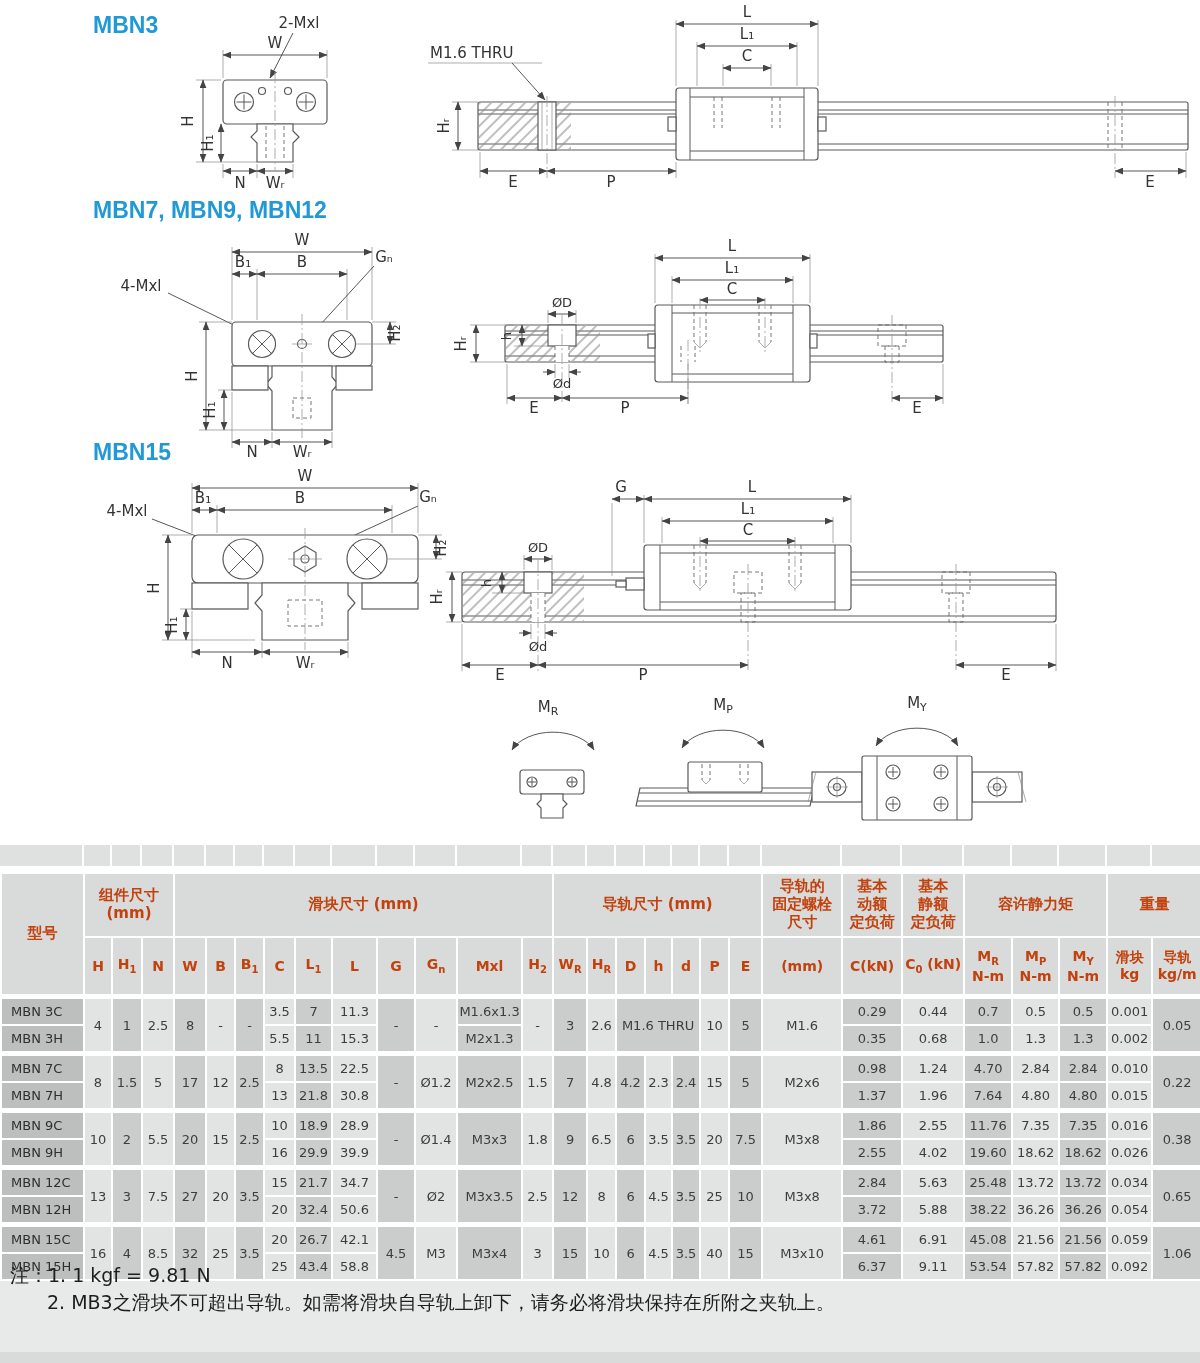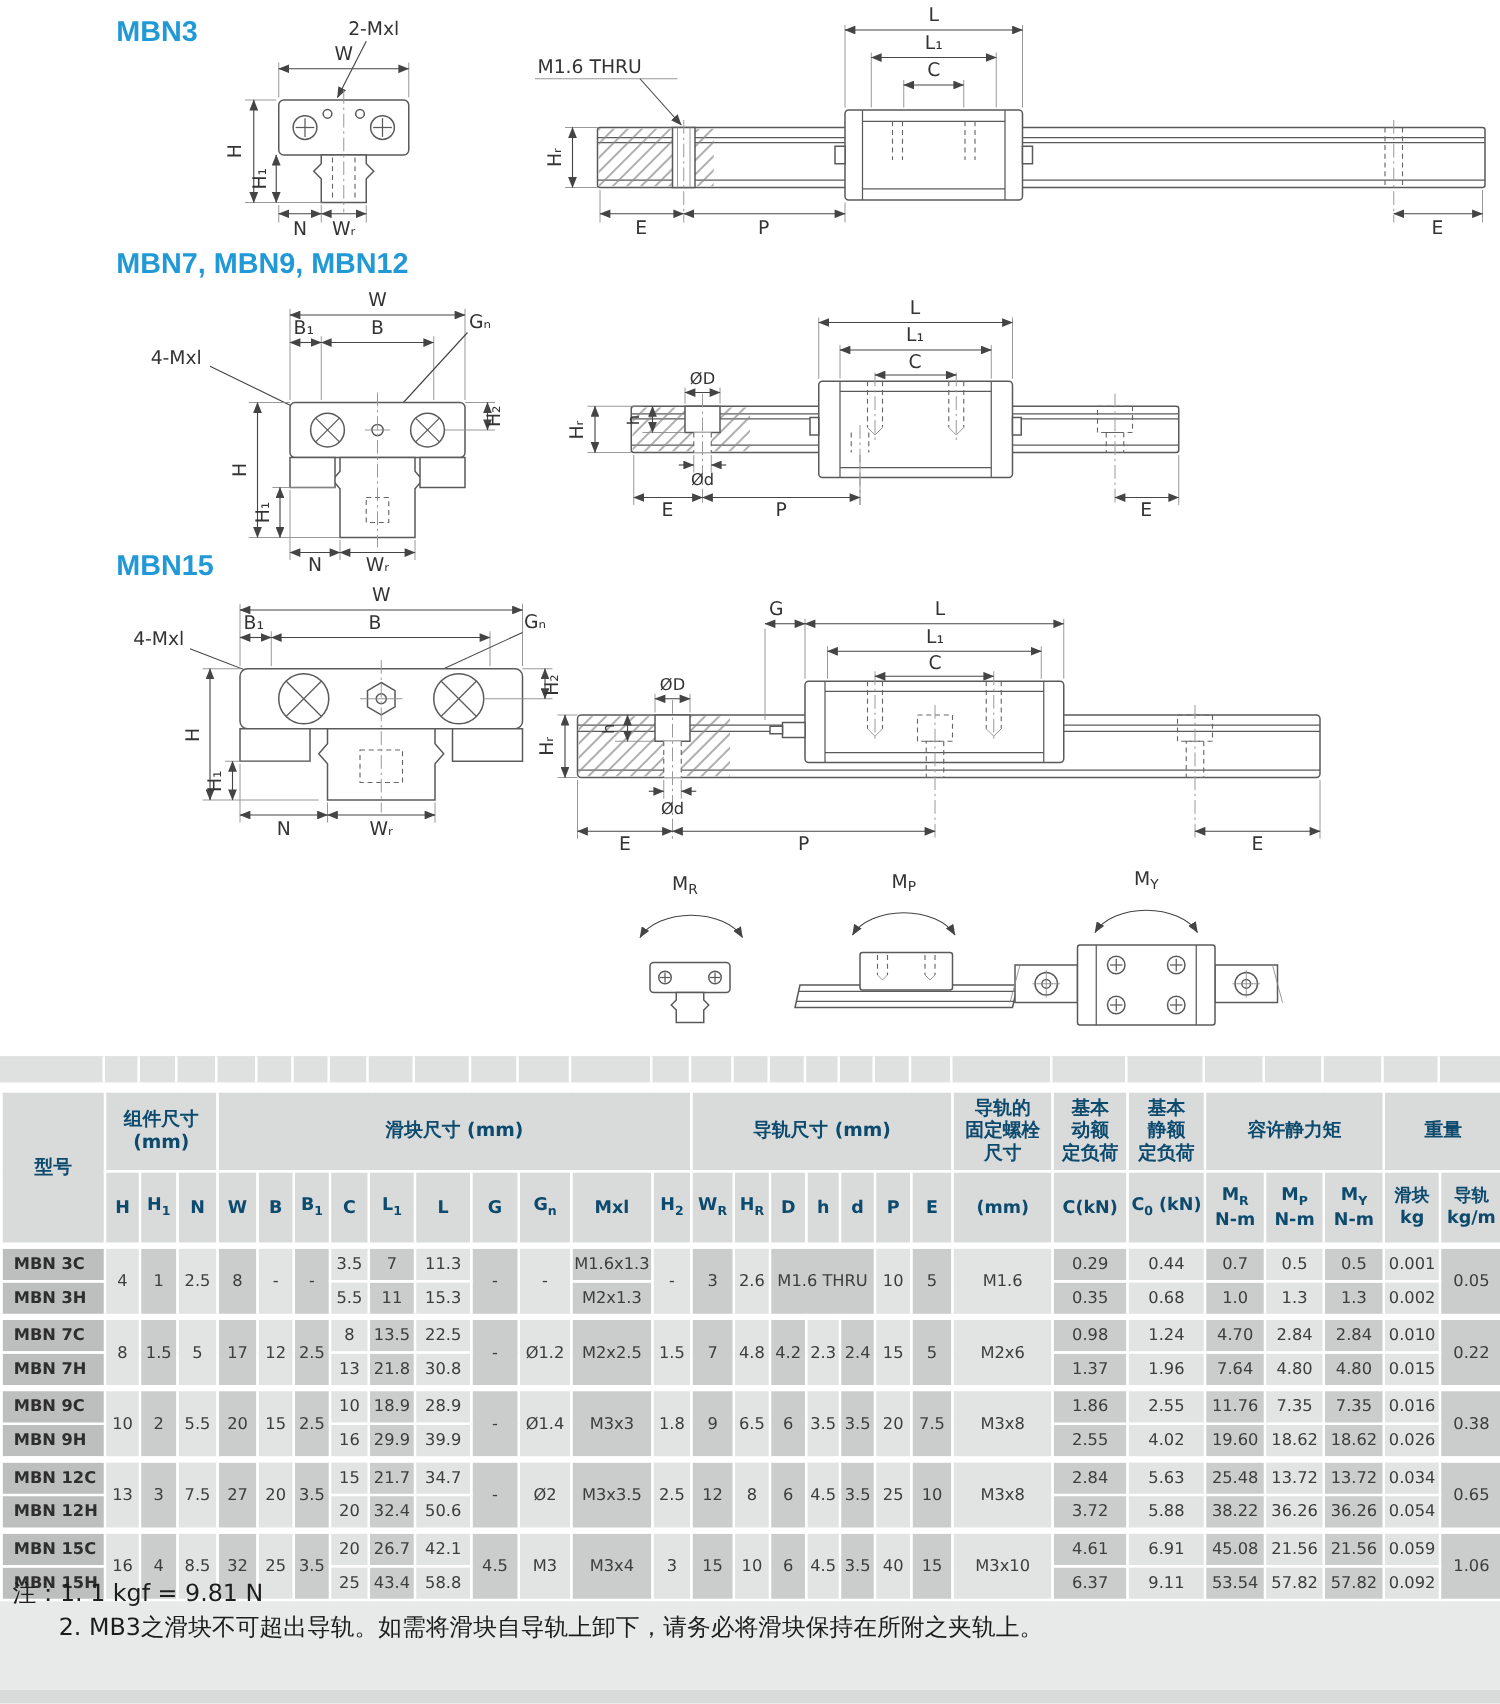--- a/index.html
+++ b/index.html
@@ -17,29 +17,29 @@
   .ds{stroke:#666;stroke-width:.9;fill:none;stroke-dasharray:4 3;}
   .cl{stroke:#999;stroke-width:.8;fill:none;stroke-dasharray:11 3 2 3;}
   
   #band{position:absolute;left:0;top:845px;width:1200px;height:518px;background:#e8e9e9;}
   #prestrip{position:absolute;left:0;top:845px;width:1200px;height:21px;background:#dfe0e0;}
   #prestrip .tick{position:absolute;top:0;width:2px;height:21px;background:#fff;}
   #whiterule{position:absolute;left:0;top:866px;width:1200px;height:6px;background:#fff;}
   #botstrip{position:absolute;left:0;top:1352px;width:1200px;height:11px;background:#d9dada;}
   #spec-table{position:absolute;left:0;top:872px;width:1200px;border-collapse:collapse;table-layout:fixed;}
   #spec-table th,#spec-table td{border:2px solid #fff;padding:0;overflow:hidden;}
-  #spec-table thead th{background:#d9dada;color:#0c4a6e;font-weight:600;font-size:15px;line-height:1.18;text-align:center;vertical-align:middle;margin-top:32px;}
+  #spec-table thead th{background:#d9dada;color:#c2410c;font-weight:600;font-size:15px;line-height:1.18;text-align:center;vertical-align:middle;margin-top:32px;}
   #spec-table thead tr:first-child{height:64px;}
   #spec-table thead tr:last-child th{height:56px;font-size:14px;}
   #spec-table th sub{font-size:10px;}
   #spec-table thead{border-bottom:5px solid #fff;}
   #spec-table tbody{border-top:5px solid #fff;}
   #spec-table tbody td{height:25px;background:#e2e3e3;font-size:13px;color:#3d3d3d;text-align:center;vertical-align:middle;}
   #spec-table td.c-dark{background:#cbcccc;}
-  #spec-table td.c-model{background:#bdbebe;text-align:left;padding-left:9px;font-weight:700;font-size:13px;color:#2e2e2e;}
+  #spec-table td.c-model{background:#bdbebe;text-align:left;padding-left:9px;font-weight:400;font-size:13px;color:#2e2e2e;}
   
   #notes{position:absolute;left:10px;top:1262px;font-size:19px;color:#1d1d1d;line-height:27px;}
   #notes .ind{padding-left:37px;}
 </style>
 </head>
 <body>
 
 <div id="page">
 
 <svg id="draw" width="1200" height="840" viewBox="0 0 1200 840">

